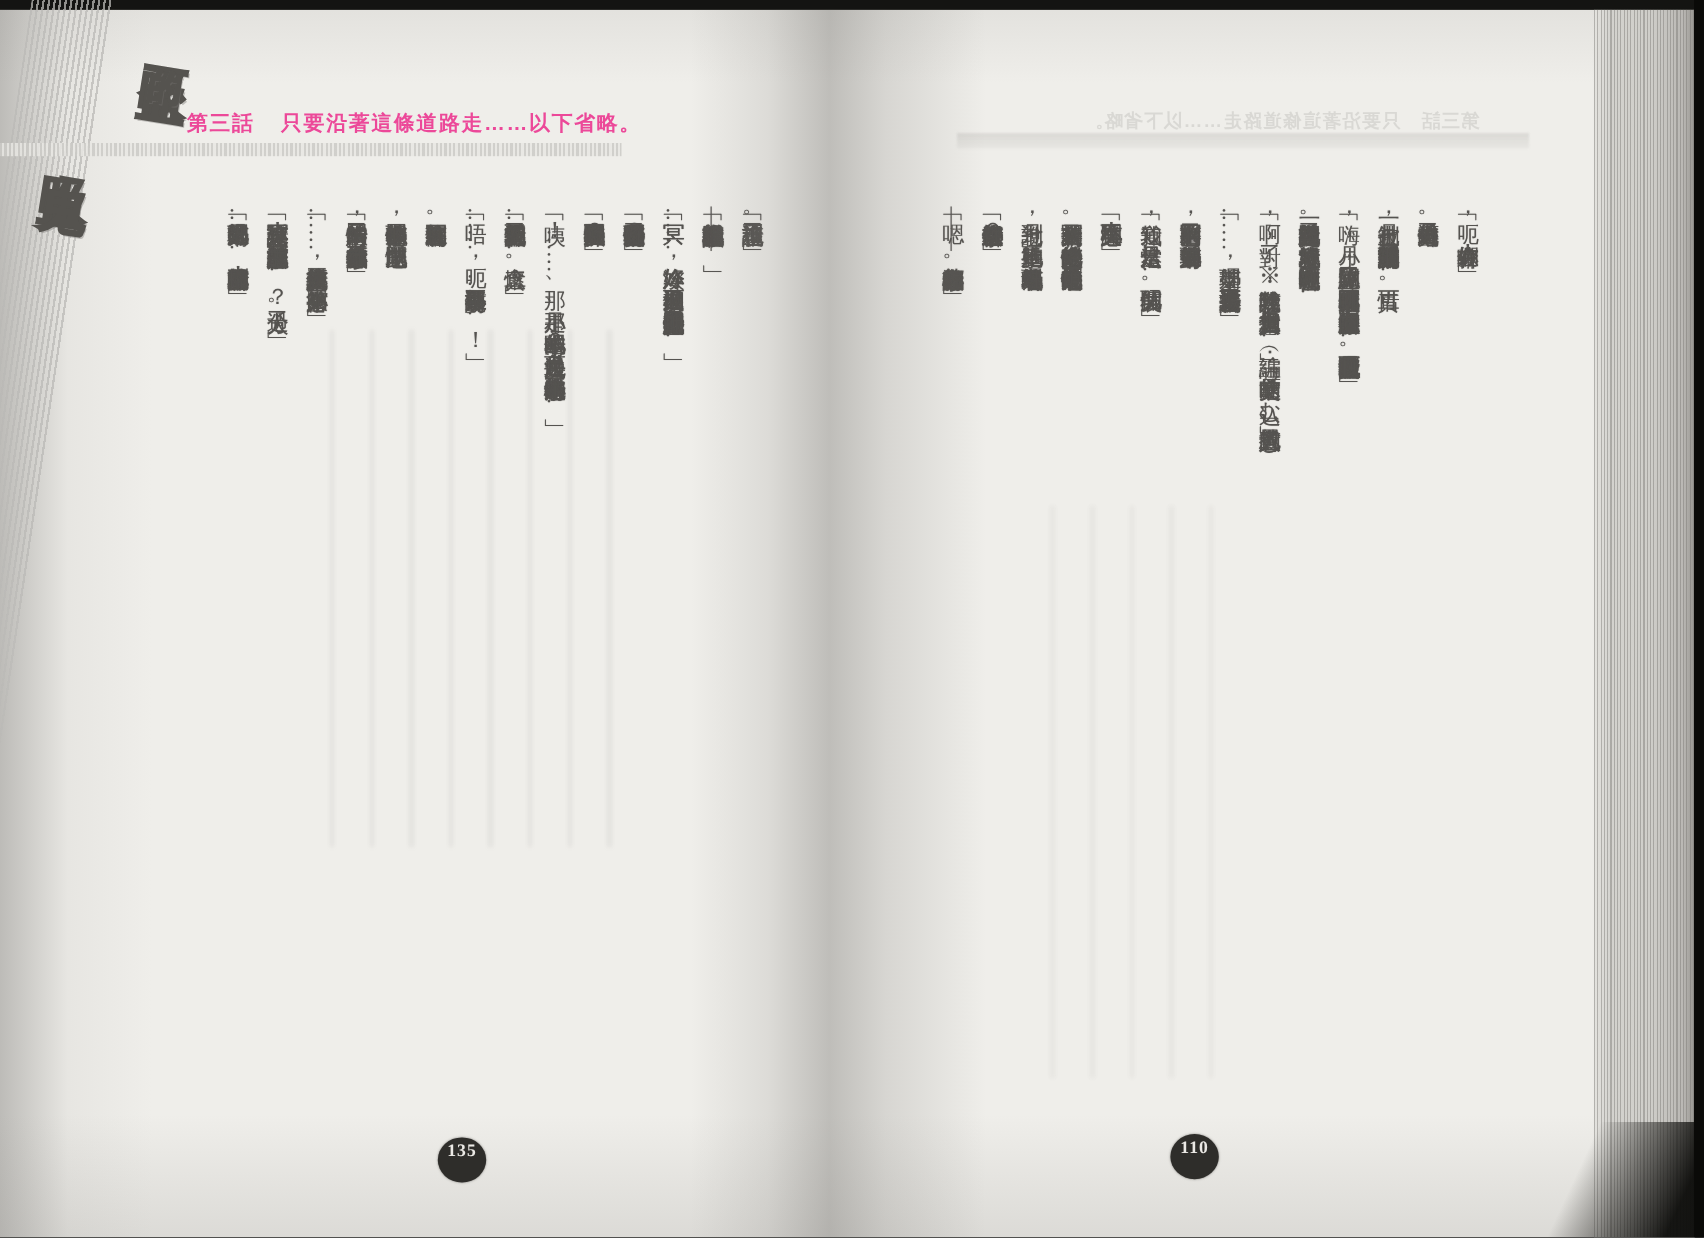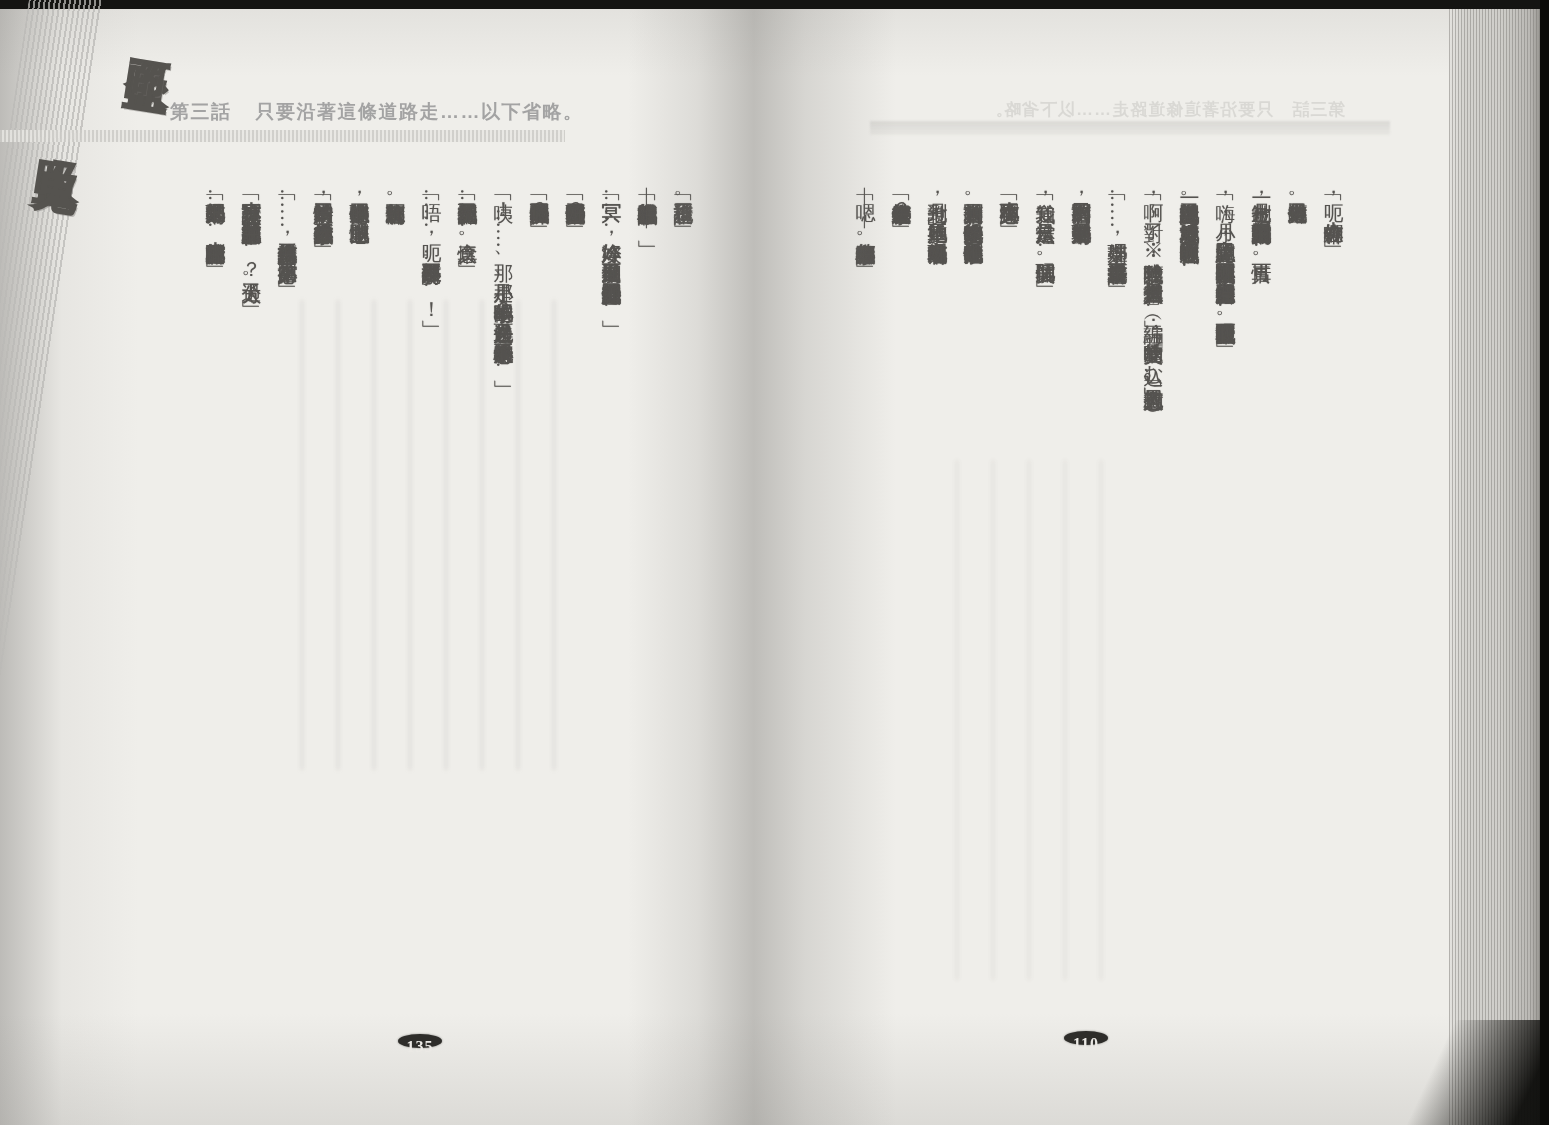--- a/index.html
+++ b/index.html
@@ -62,21 +62,21 @@
     -webkit-text-stroke:2.2px #55534f;
     text-shadow:2px 2px 0 rgba(120,118,114,0.40), -1px -1px 0 rgba(120,118,114,0.25);
   }
   .logo-col.l1 { right:0; top:0; }
   .logo-col.l1 .particle { font-size:31px; letter-spacing:2px; }
   .logo-col.l2 { left:2px; top:112px; }
   
   .chapter-header {
     position:absolute; left:170px; top:99px; width:600px;
     font-family:"Liberation Sans", sans-serif; font-weight:700;
-    font-size:19px; color:#a3a3a3; letter-spacing:1.5px; white-space:nowrap;
+    font-size:19px; color:#ec4899; letter-spacing:1.5px; white-space:nowrap;
   }
   .chapter-header .chapter { margin-right:24px; }
   .header-rule {
     position:absolute; left:0px; top:130px; width:565px; height:12px;
     background:repeating-linear-gradient(90deg, #cbcac6 0 2px, #e8e7e3 2px 4px);
     opacity:0.85;
   }
   .bleed-header {
     position:absolute; left:995px; top:98px; width:350px;
     font-family:"Liberation Sans", sans-serif; font-weight:700; font-size:17px;
@@ -101,21 +101,21 @@
   .vtext-left  { right:847px; }
   
   .bleed-tex {
     position:absolute; pointer-events:none; filter:blur(2px);
     background:repeating-linear-gradient(90deg, rgba(120,118,114,0.10) 0 4px, rgba(0,0,0,0) 4px 36px);
   }
   .bleed-tex.bt-left  { left:300px; top:300px; width:280px; height:470px; }
   .bleed-tex.bt-right { left:955px; top:460px; width:160px; height:520px; opacity:0.8; }
   
   .page-num {
-    position:absolute; width:44px; height:14px; border-radius:50%;
+    position:absolute; width:44px; height:41px; border-radius:50%;
     background:#2e2d2a; color:#ebe9e5;
     font-family:"Liberation Serif", serif; font-size:16px; font-weight:700;
     text-align:center; line-height:25px; letter-spacing:1px;
     box-shadow:0 0 2px rgba(46,45,42,0.6);
   }
   .page-num.pn-right { left:1064px; top:1031px; }
   .page-num.pn-left  { left:398px;  top:1034px; }
 </style>
 </head>
 <body>

